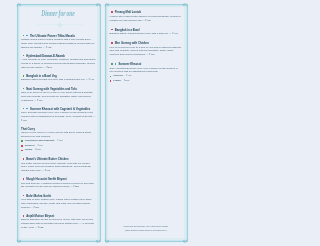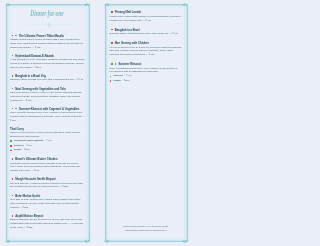--- a/index.html
+++ b/index.html
@@ -1,20 +1,20 @@
 <!DOCTYPE html>
 <html><head>
 <meta charset="utf-8">
 <style>
   html,body{margin:0;padding:0;width:192px;height:246px;overflow:hidden;
     background:#e9eef7;font-family:"Liberation Sans",sans-serif;}
   .page{position:absolute;left:0;top:0;width:192px;height:246px;
     background:#e9eef7;overflow:hidden;}
   .panel{position:absolute;top:0;height:246px;}
-  .pL{left:1px;width:96px;}
+  .pL{left:12px;width:96px;}
   .pR{left:96px;width:96px;}
   .frame{position:absolute;top:3.5px;height:238px;
     border:1px solid #9fd3de;box-sizing:border-box;box-shadow:0 0 1.6px 0.4px rgba(150,212,224,.75), inset 0 0 1.6px 0.4px rgba(150,212,224,.75);}
   .fL{left:4.5px;width:84px;}
   .fR{left:8.5px;width:83px;}
   .frame2{position:absolute;top:6px;height:233px;
     border:1px solid #d9ecf0;box-sizing:border-box;filter:blur(0.3px);}
   .f2L{left:7px;width:79px;}
   .f2R{left:11px;width:78px;}
   .title{position:absolute;left:0px;top:9.5px;width:92px;text-align:center;

